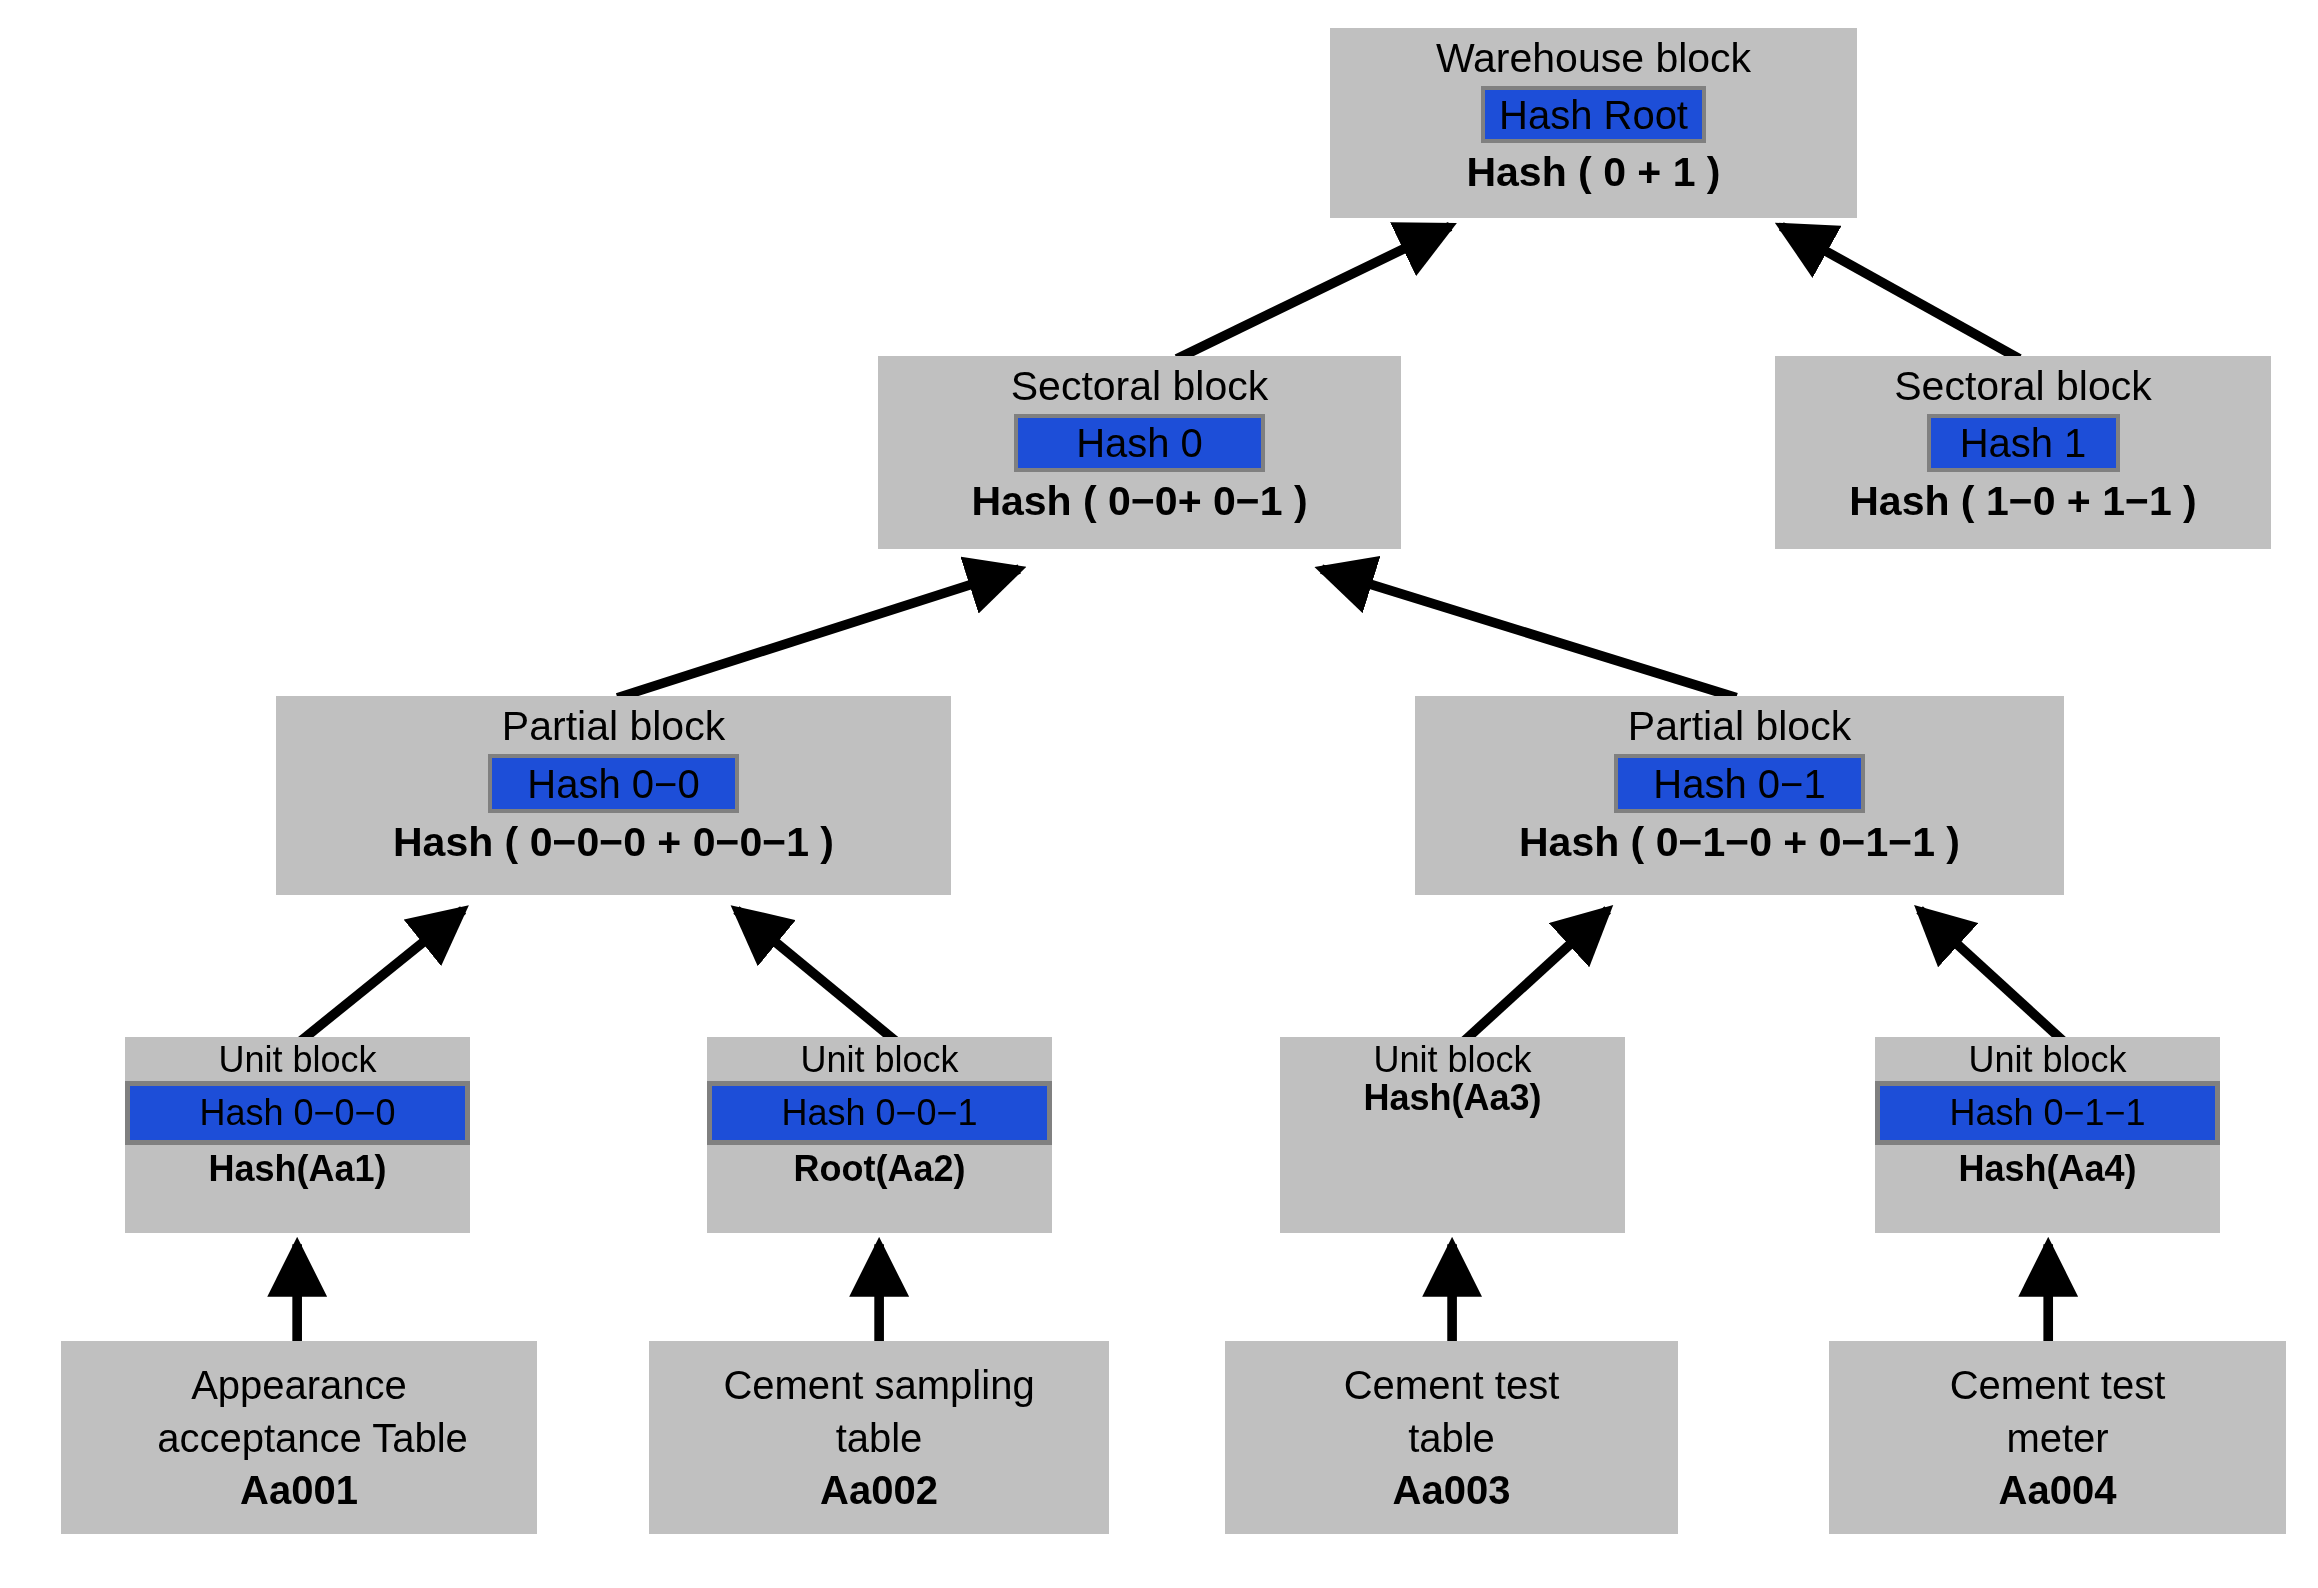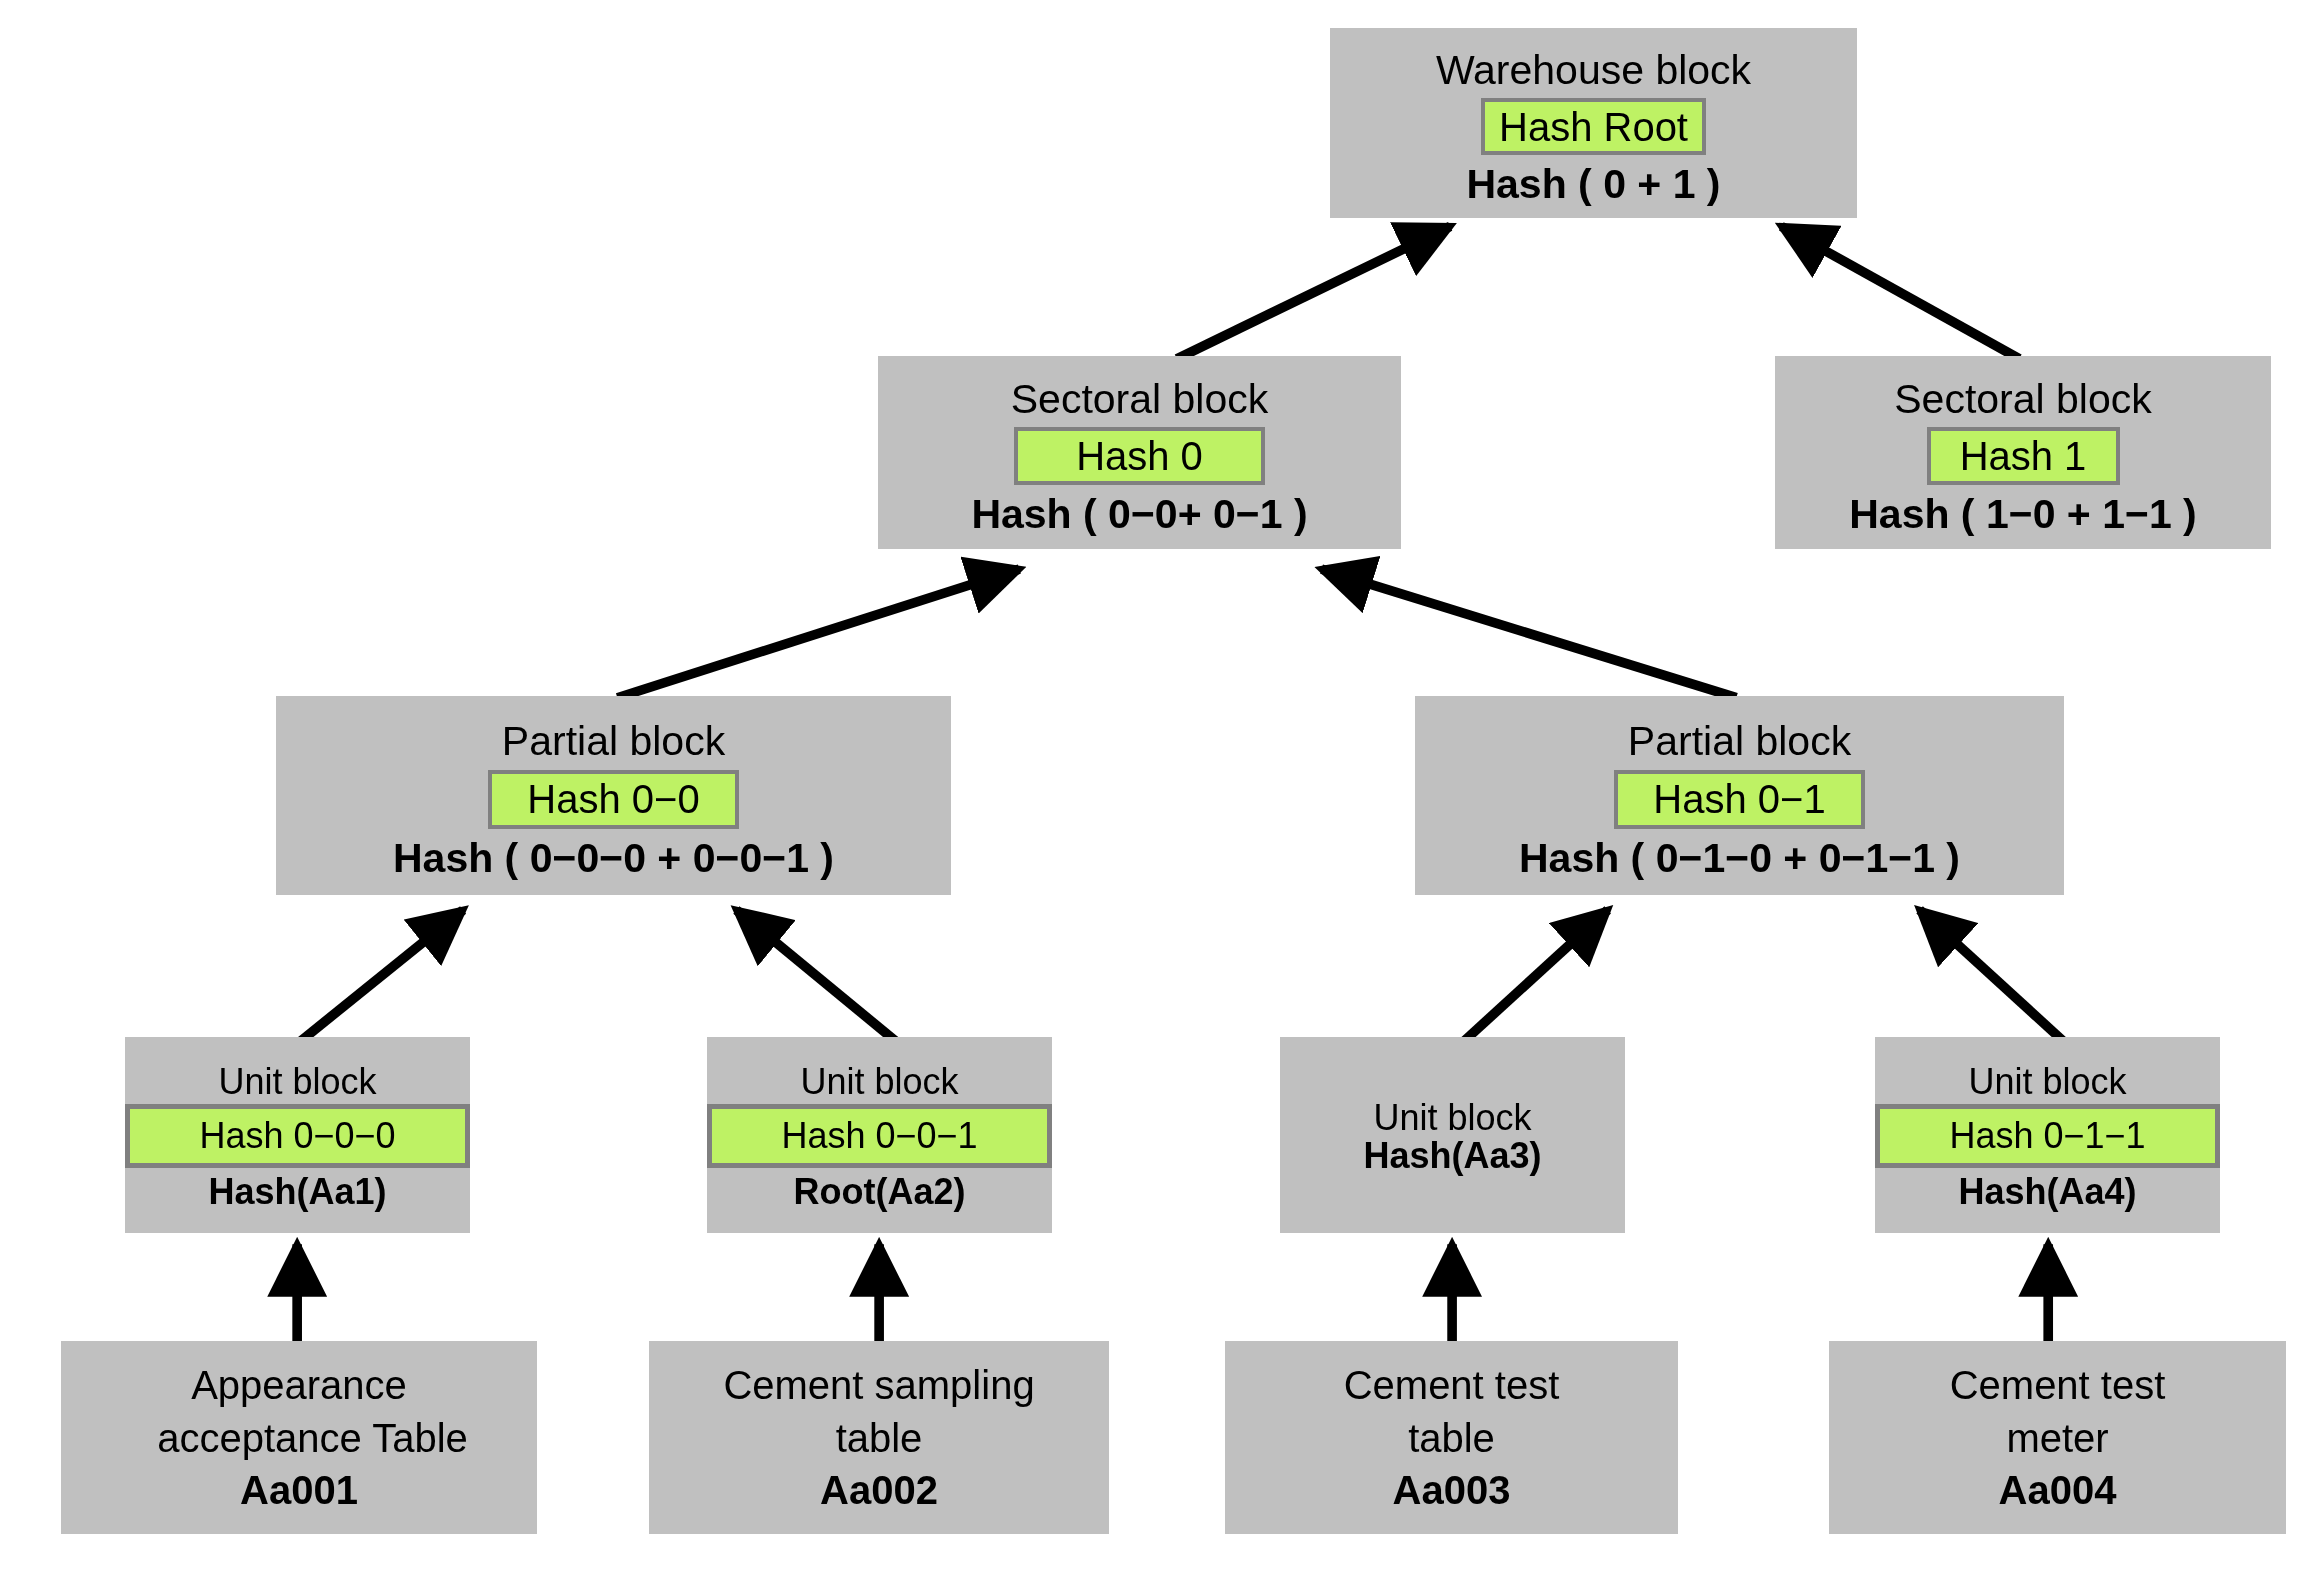--- a/index.html
+++ b/index.html
@@ -1,24 +1,24 @@
 <!DOCTYPE html>
 <html style="font-size:10.3px"><head>
 <meta charset="utf-8">
 <style>
   html,body{margin:0;padding:0;background:#fff;}
   body{font-family:"Liberation Sans",sans-serif;}
   #stage{position:relative;width:2319px;height:1589px;background:#ffffff;overflow:hidden;}
   svg.arrows{position:absolute;left:0;top:0;width:2319px;height:1589px;pointer-events:none;}
   .node{position:absolute;background:#c0c0c0;box-sizing:border-box;
-        display:flex;flex-direction:column;align-items:center;justify-content:center;
+        display:flex;flex-direction:column;align-items:center;justify-content:flex-start;
         color:#000;line-height:1.05;}
   .node .title{font-size:41px;font-weight:400;white-space:nowrap;}
   .node .formula{font-size:41px;font-weight:700;white-space:nowrap;}
-  .hashbox{border:4.5px solid #808080;background:#bef264;box-sizing:border-box;
+  .hashbox{border:4.5px solid #808080;background:#1d4ed8;box-sizing:border-box;
            display:flex;align-items:center;justify-content:center;
            font-size:40px;font-weight:400;white-space:nowrap;}
   .unit .title{font-size:36px;}
   .unit .formula{font-size:36px;}
   .unit .hashbox{font-size:36px;border-width:5.1px;width:100%;}
   .doc{justify-content:center;}
   .doc .dline{font-size:40px;font-weight:400;white-space:nowrap;}
   .doc .dcode{font-size:40px;font-weight:700;white-space:nowrap;}
 </style>
 </head>

